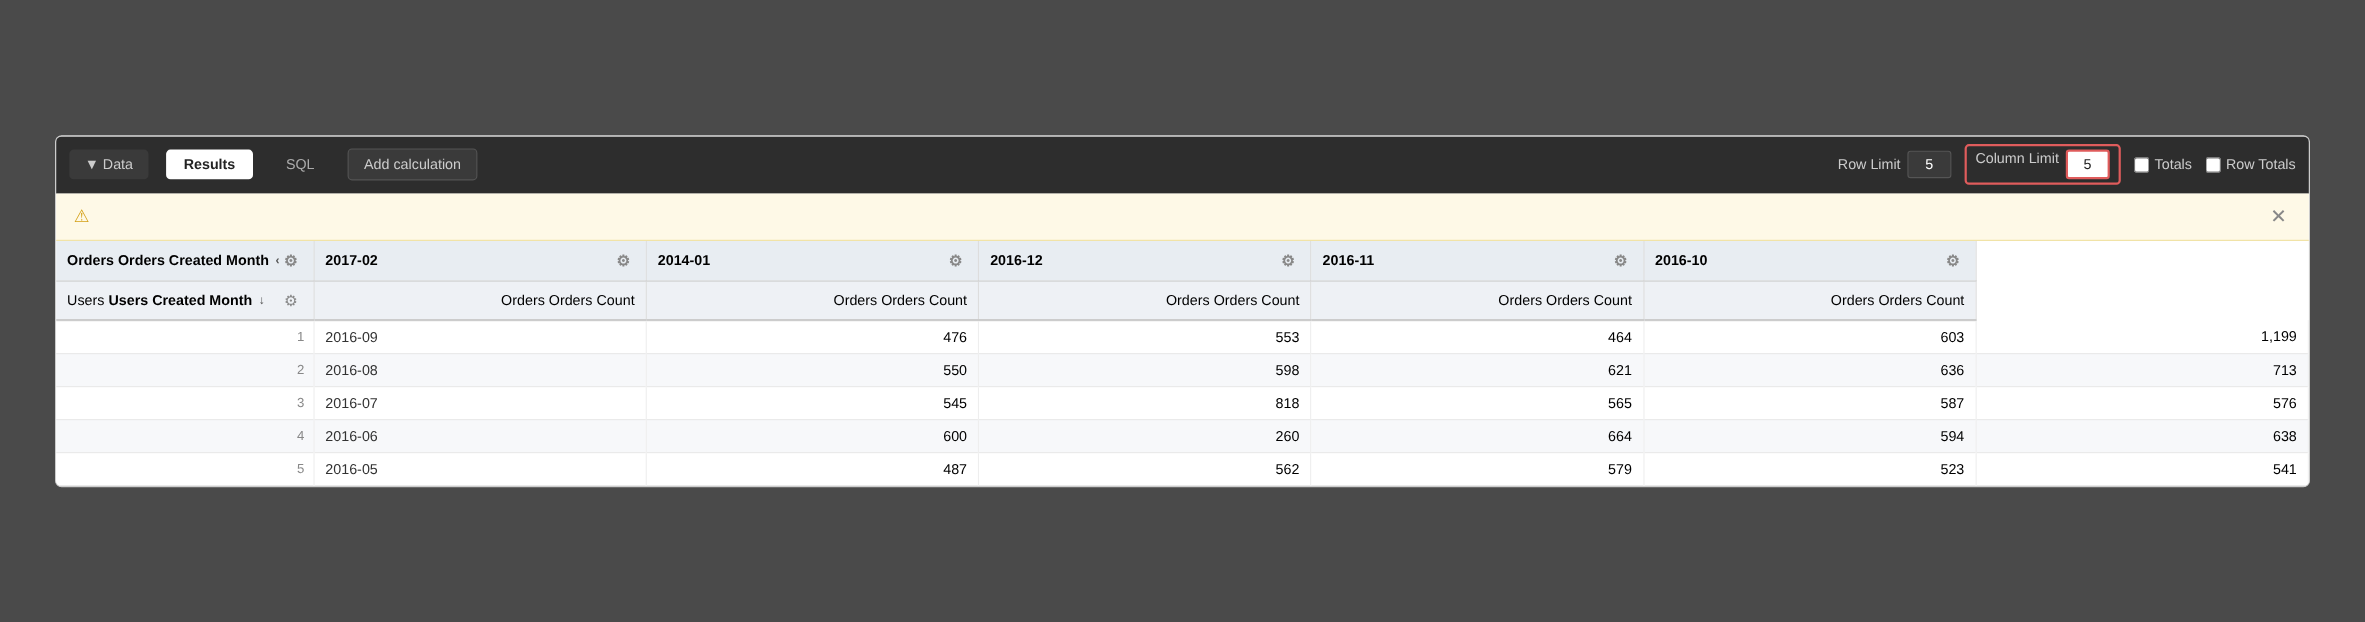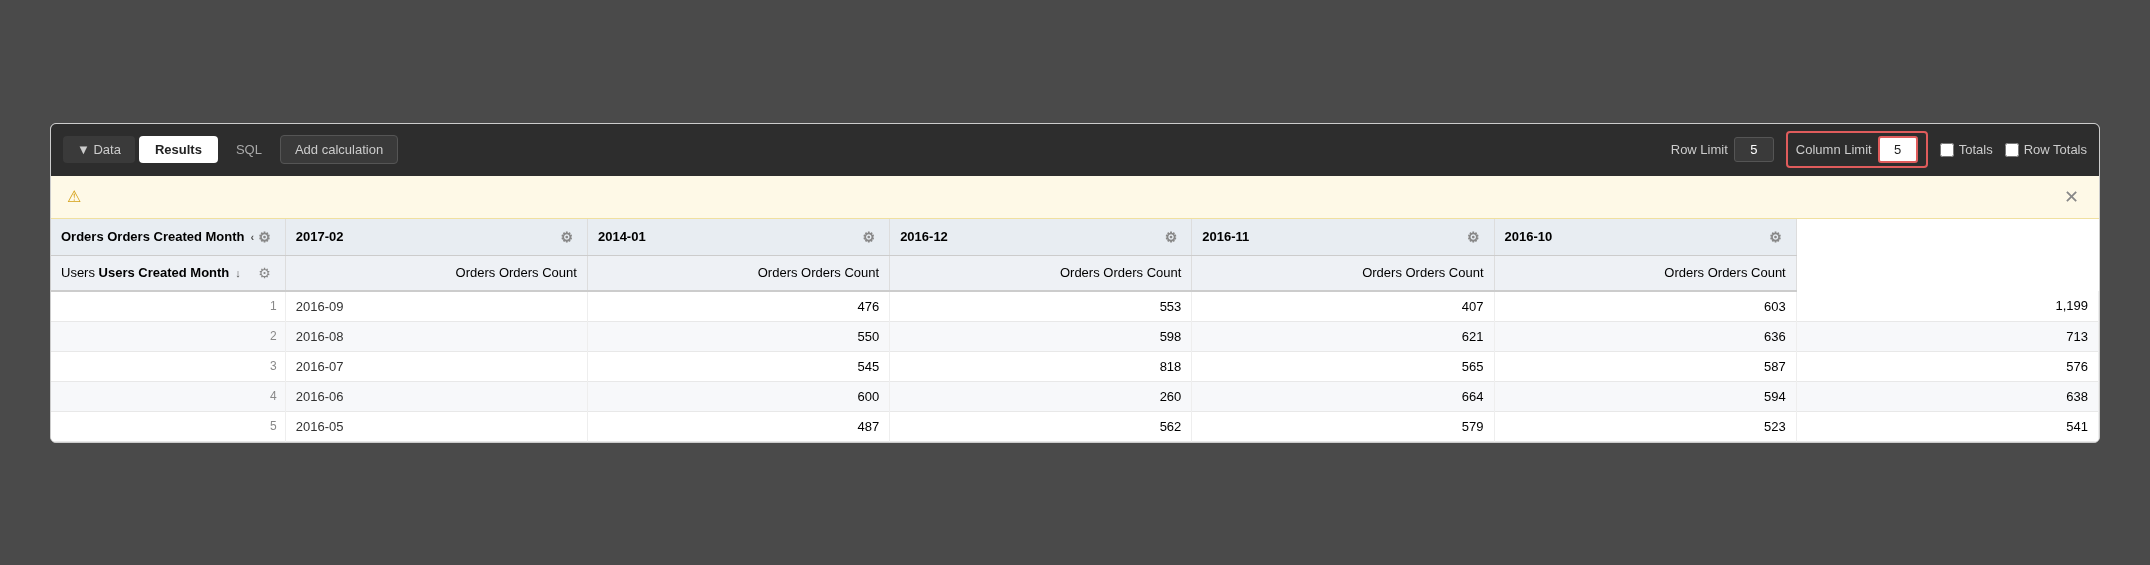--- a/index.html
+++ b/index.html
@@ -20,21 +20,21 @@
       overflow: hidden;
       border: 1px solid #ccc;
     }
     
     .toolbar {
       background: #2d2d2d;
       display: flex;
       align-items: center;
       padding: 0 12px;
       height: 52px;
-      gap: 4px;
+      gap: 16px;
     }
     .tab-data {
       background: #3a3a3a;
       color: #ccc;
       border: none;
       border-radius: 4px;
       padding: 6px 14px;
       font-size: 13px;
       cursor: pointer;
       display: flex;
@@ -97,21 +97,21 @@
       padding: 4px 6px;
       border-radius: 3px;
       border: 2px solid #e05c5c;
       background: #fff;
       color: #222;
       font-size: 13px;
       text-align: center;
     }
     .column-limit-wrapper {
       display: flex;
-      align-items: center;
+      align-items: flex-start;
       gap: 6px;
       border: 2px solid #e05c5c;
       border-radius: 4px;
       padding: 3px 8px;
     }
     .check-label {
       display: flex;
       align-items: center;
       gap: 5px;
       color: #ccc;
@@ -358,21 +358,21 @@
             <span>Orders <span>Orders Count</span></span>
           </th>
         </tr>
       </thead>
       <tbody id="table-body">
       <tr>
             <td class="row-idx">1</td>
             <td class="row-label">2016-09</td>
             <td class="data-col td-num">476</td>
             <td class="data-col td-num">553</td>
-            <td class="data-col td-num">407</td>
+            <td class="data-col td-num">464</td>
             <td class="data-col td-num">603</td>
             <td class="data-col td-num">1,199</td>
           </tr>
           <tr>
             <td class="row-idx">2</td>
             <td class="row-label">2016-08</td>
             <td class="data-col td-num">550</td>
             <td class="data-col td-num">598</td>
             <td class="data-col td-num">621</td>
             <td class="data-col td-num">636</td>

